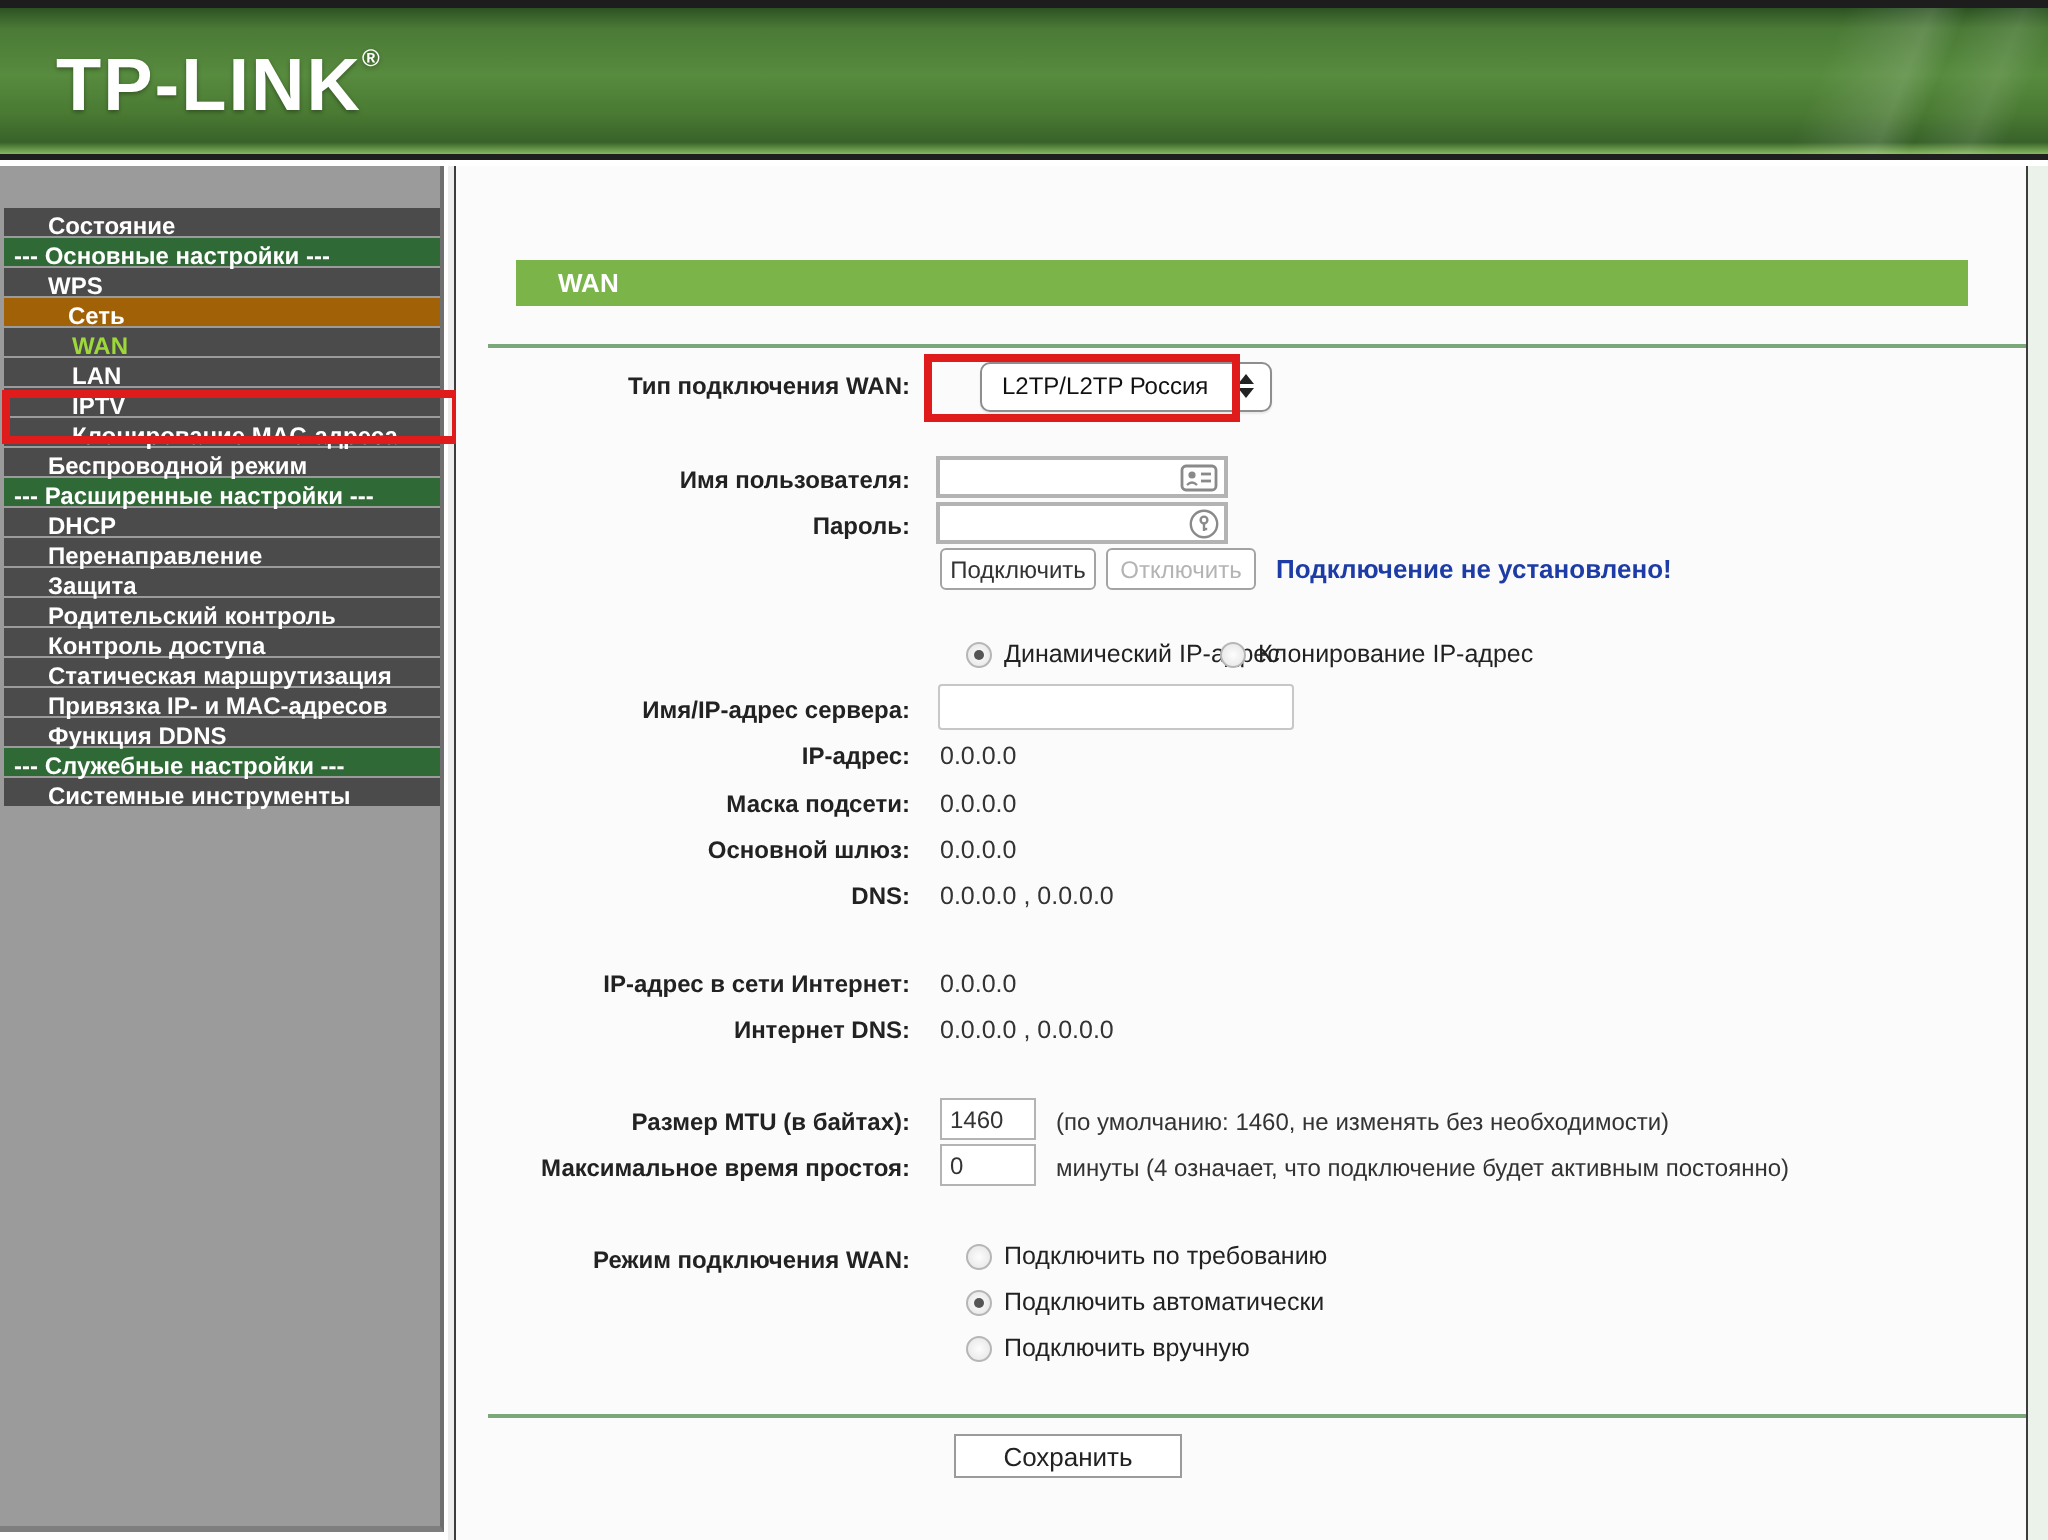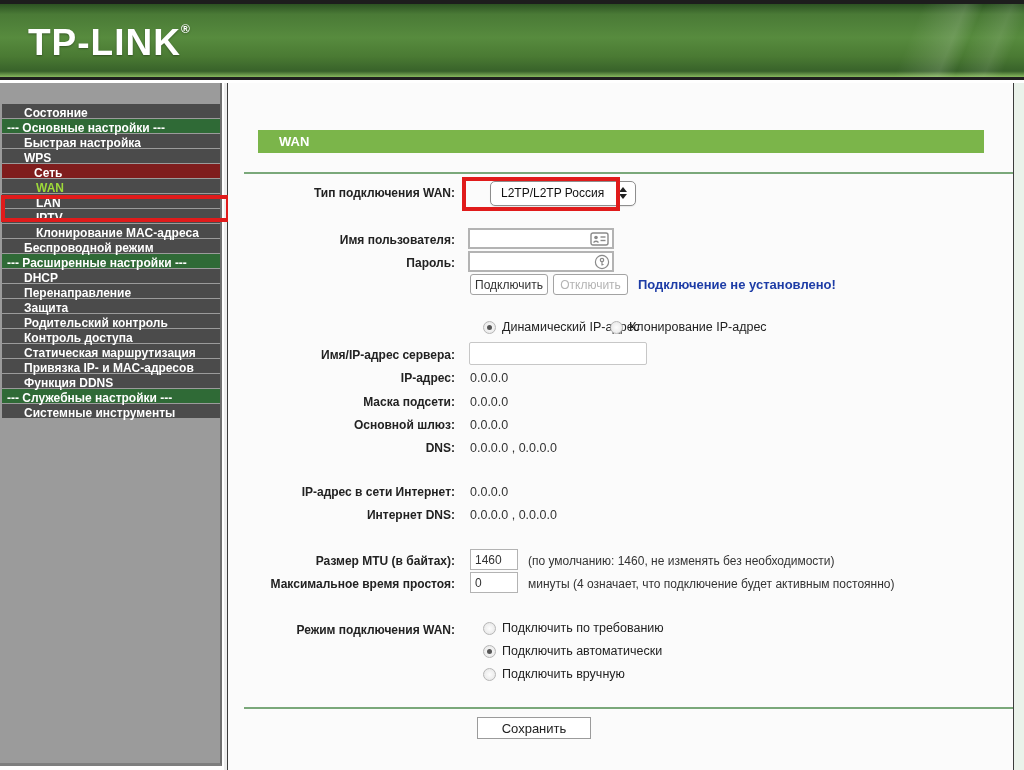--- a/index.html
+++ b/index.html
@@ -31,21 +31,21 @@
   }
   .sidebar-gap { position:absolute; left:224px; top:83px; width:3px; height:687px; background:#ededed; }
   .content-left-border { position:absolute; left:227px; top:83px; width:1px; height:687px; background:#3c3c3c; }
 
   .nav { position:absolute; left:0; top:104px; width:222px; }
   .nav-row { margin:0 2px 1px 2px; height:14px; line-height:18px; background:#4b4b4b;
              color:#fff; font-size:12px; font-weight:bold; cursor:pointer; white-space:nowrap; }
   .nav-row.lvl1 { padding-left:22px; }
   .nav-row.lvl2 { padding-left:34px; }
   .nav-row.section { background:#2f6a36; padding-left:5px; cursor:default; }
-  .nav-row.selected { background:#7f1d1d;padding-left:32px; }
+  .nav-row.selected { background:#a16207;padding-left:32px; }
   .nav-row.active { color:#9ed93a; }
 
   
   .main { position:absolute; left:228px; top:83px; width:785px; height:687px; background:#fbfbfb; }
   .right-border { position:absolute; left:1013px; top:83px; width:1px; height:687px; background:#3c3c3c; }
   .help-strip { position:absolute; left:1014px; top:83px; width:10px; height:687px; background:#eaf2ea; }
 
   .wan-bar { position:absolute; left:30px; top:47px; width:726px; height:23px; background:#7bb54a;
              color:#fff; font-size:13px; font-weight:bold; line-height:23px; padding-left:21px; }
   .hline { position:absolute; left:16px; width:770px; height:2px; background:#7aa87a; }
@@ -101,21 +101,20 @@
     <div class="logo"><span>TP-LINK</span><sup>®</sup></div>
   </div>
 
   <div class="sidebar"></div>
   <div class="sidebar-gap"></div>
   <div class="content-left-border"></div>
 
   <div class="nav">
     <div class="nav-row lvl1">Состояние</div>
     <div class="nav-row section">--- Основные настройки ---</div>
-    <div class="nav-row lvl1">Быстрая настройка</div>
     <div class="nav-row lvl1">WPS</div>
     <div class="nav-row lvl1 selected">Сеть</div>
     <div class="nav-row lvl2 active">WAN</div>
     <div class="nav-row lvl2">LAN</div>
     <div class="nav-row lvl2">IPTV</div>
     <div class="nav-row lvl2">Клонирование MAC-адреса</div>
     <div class="nav-row lvl1">Беспроводной режим</div>
     <div class="nav-row section">--- Расширенные настройки ---</div>
     <div class="nav-row lvl1">DHCP</div>
     <div class="nav-row lvl1">Перенаправление</div>

